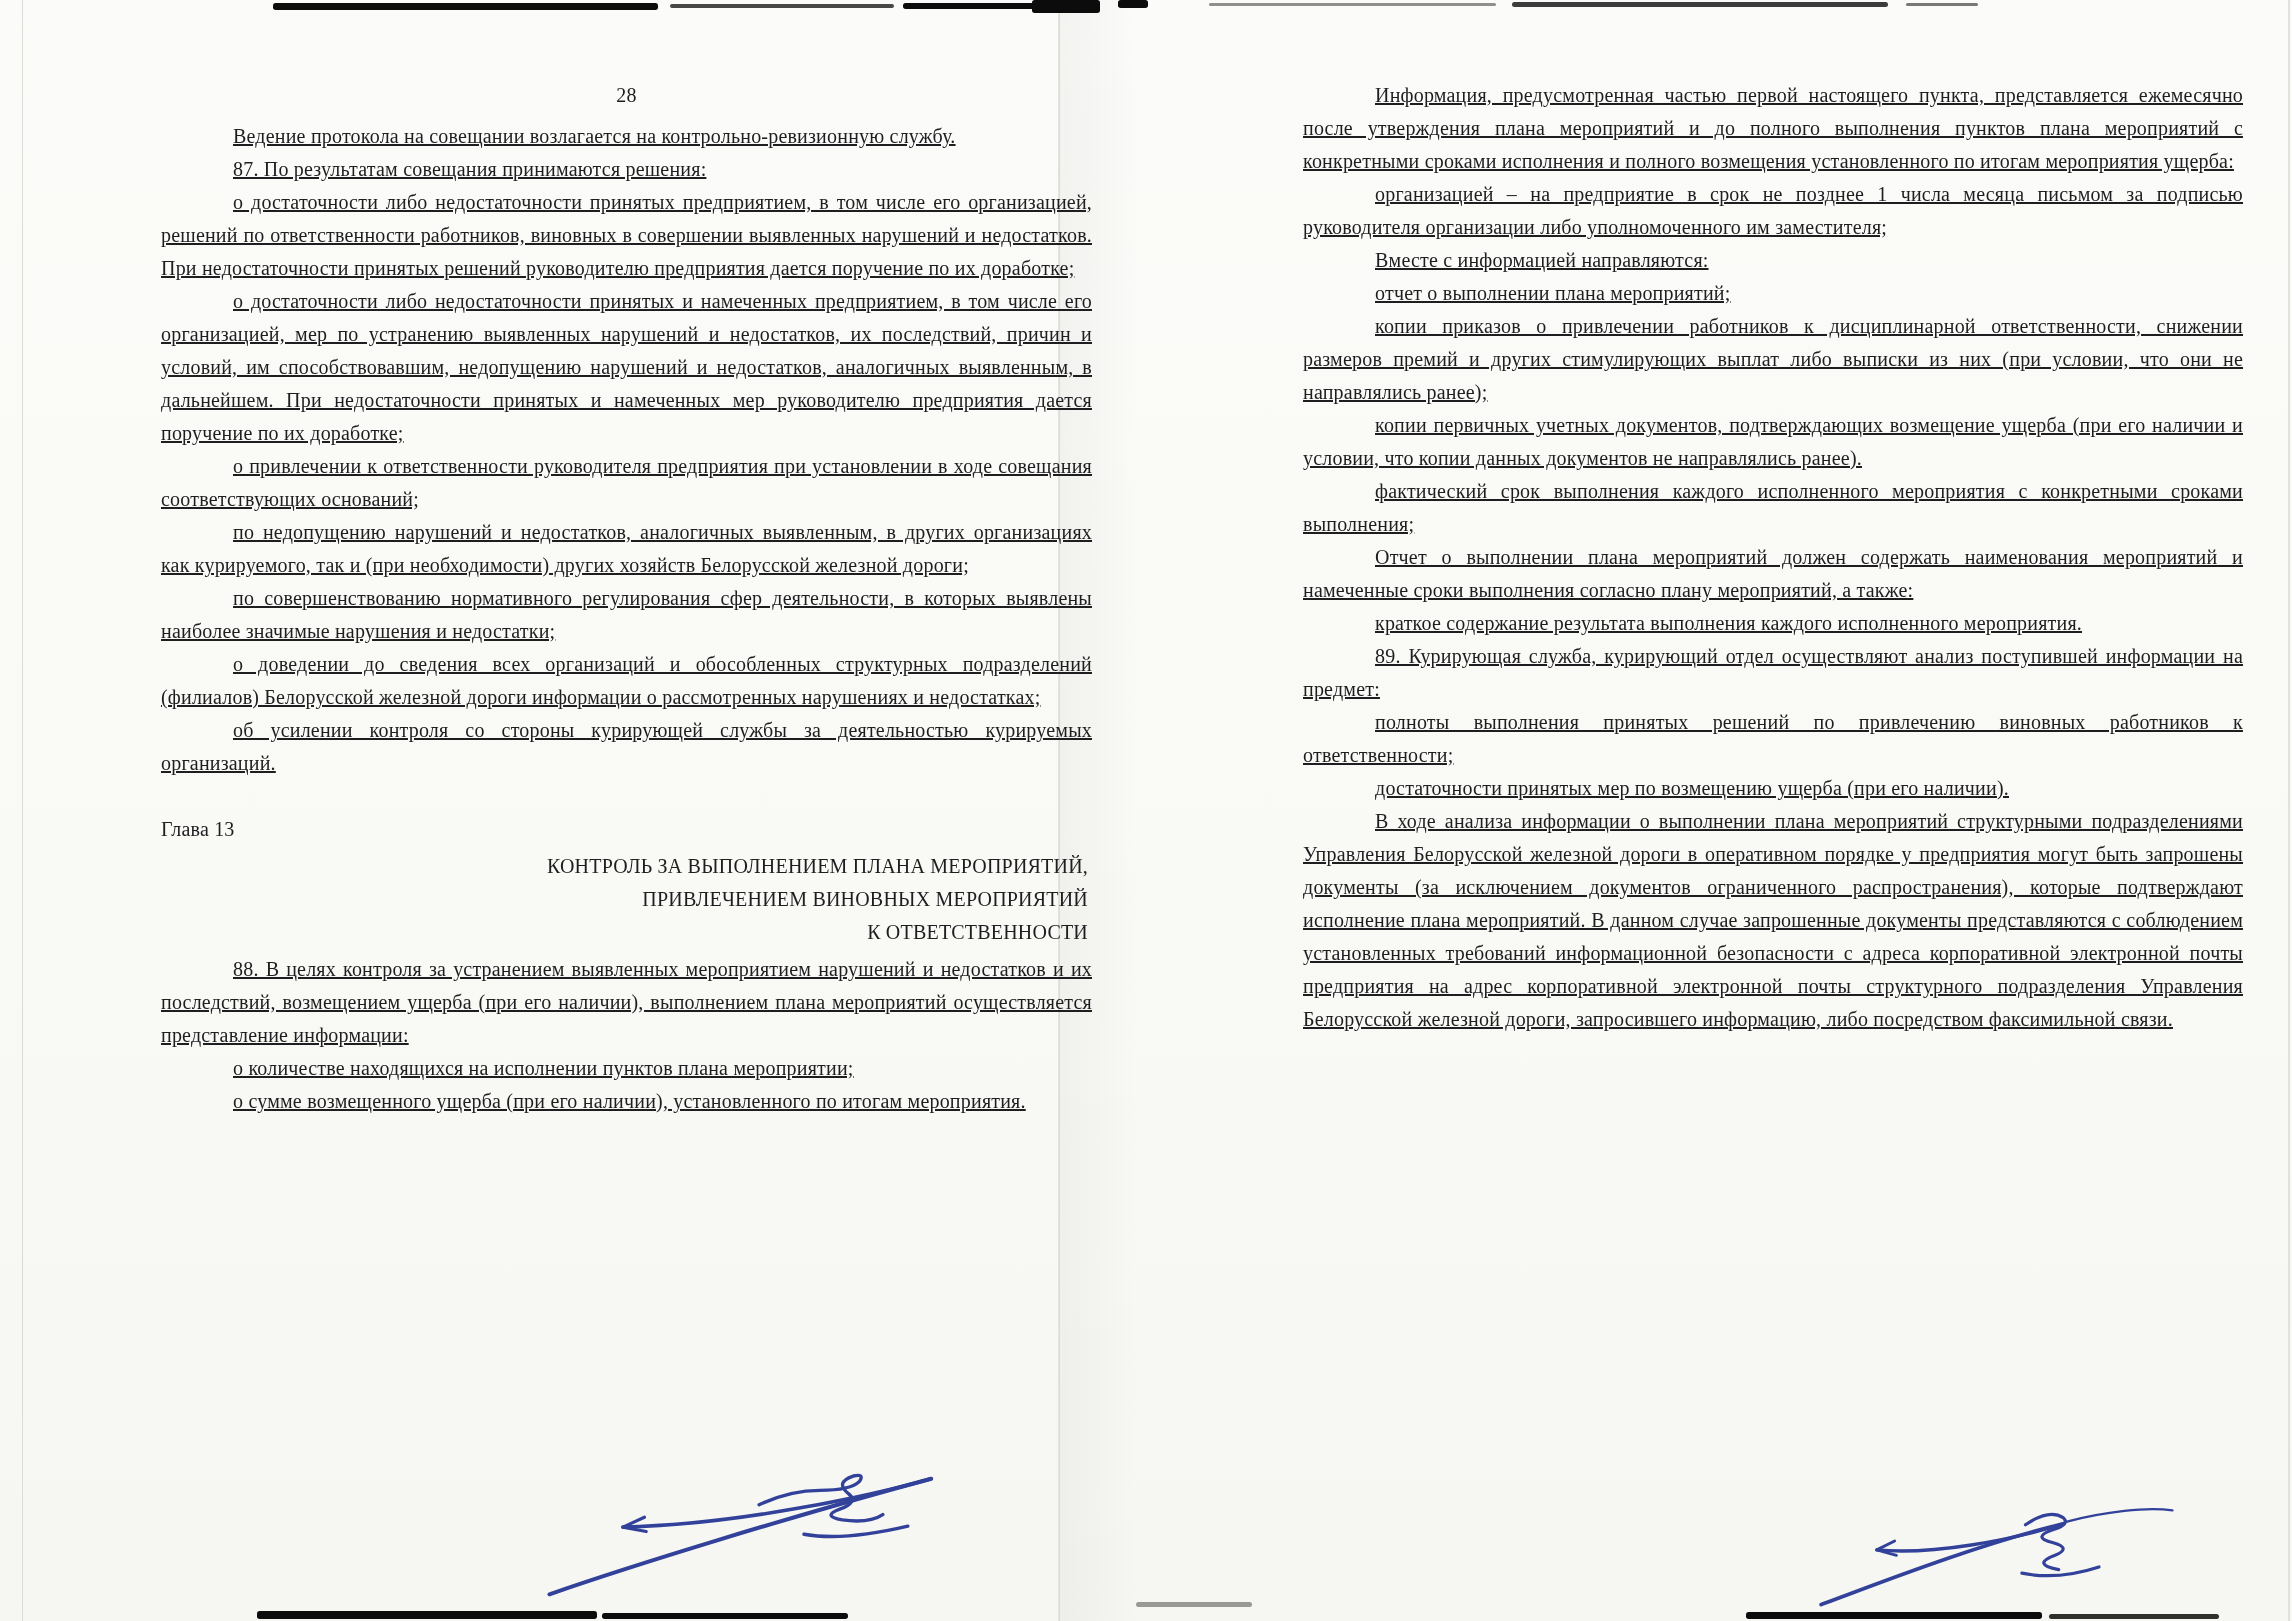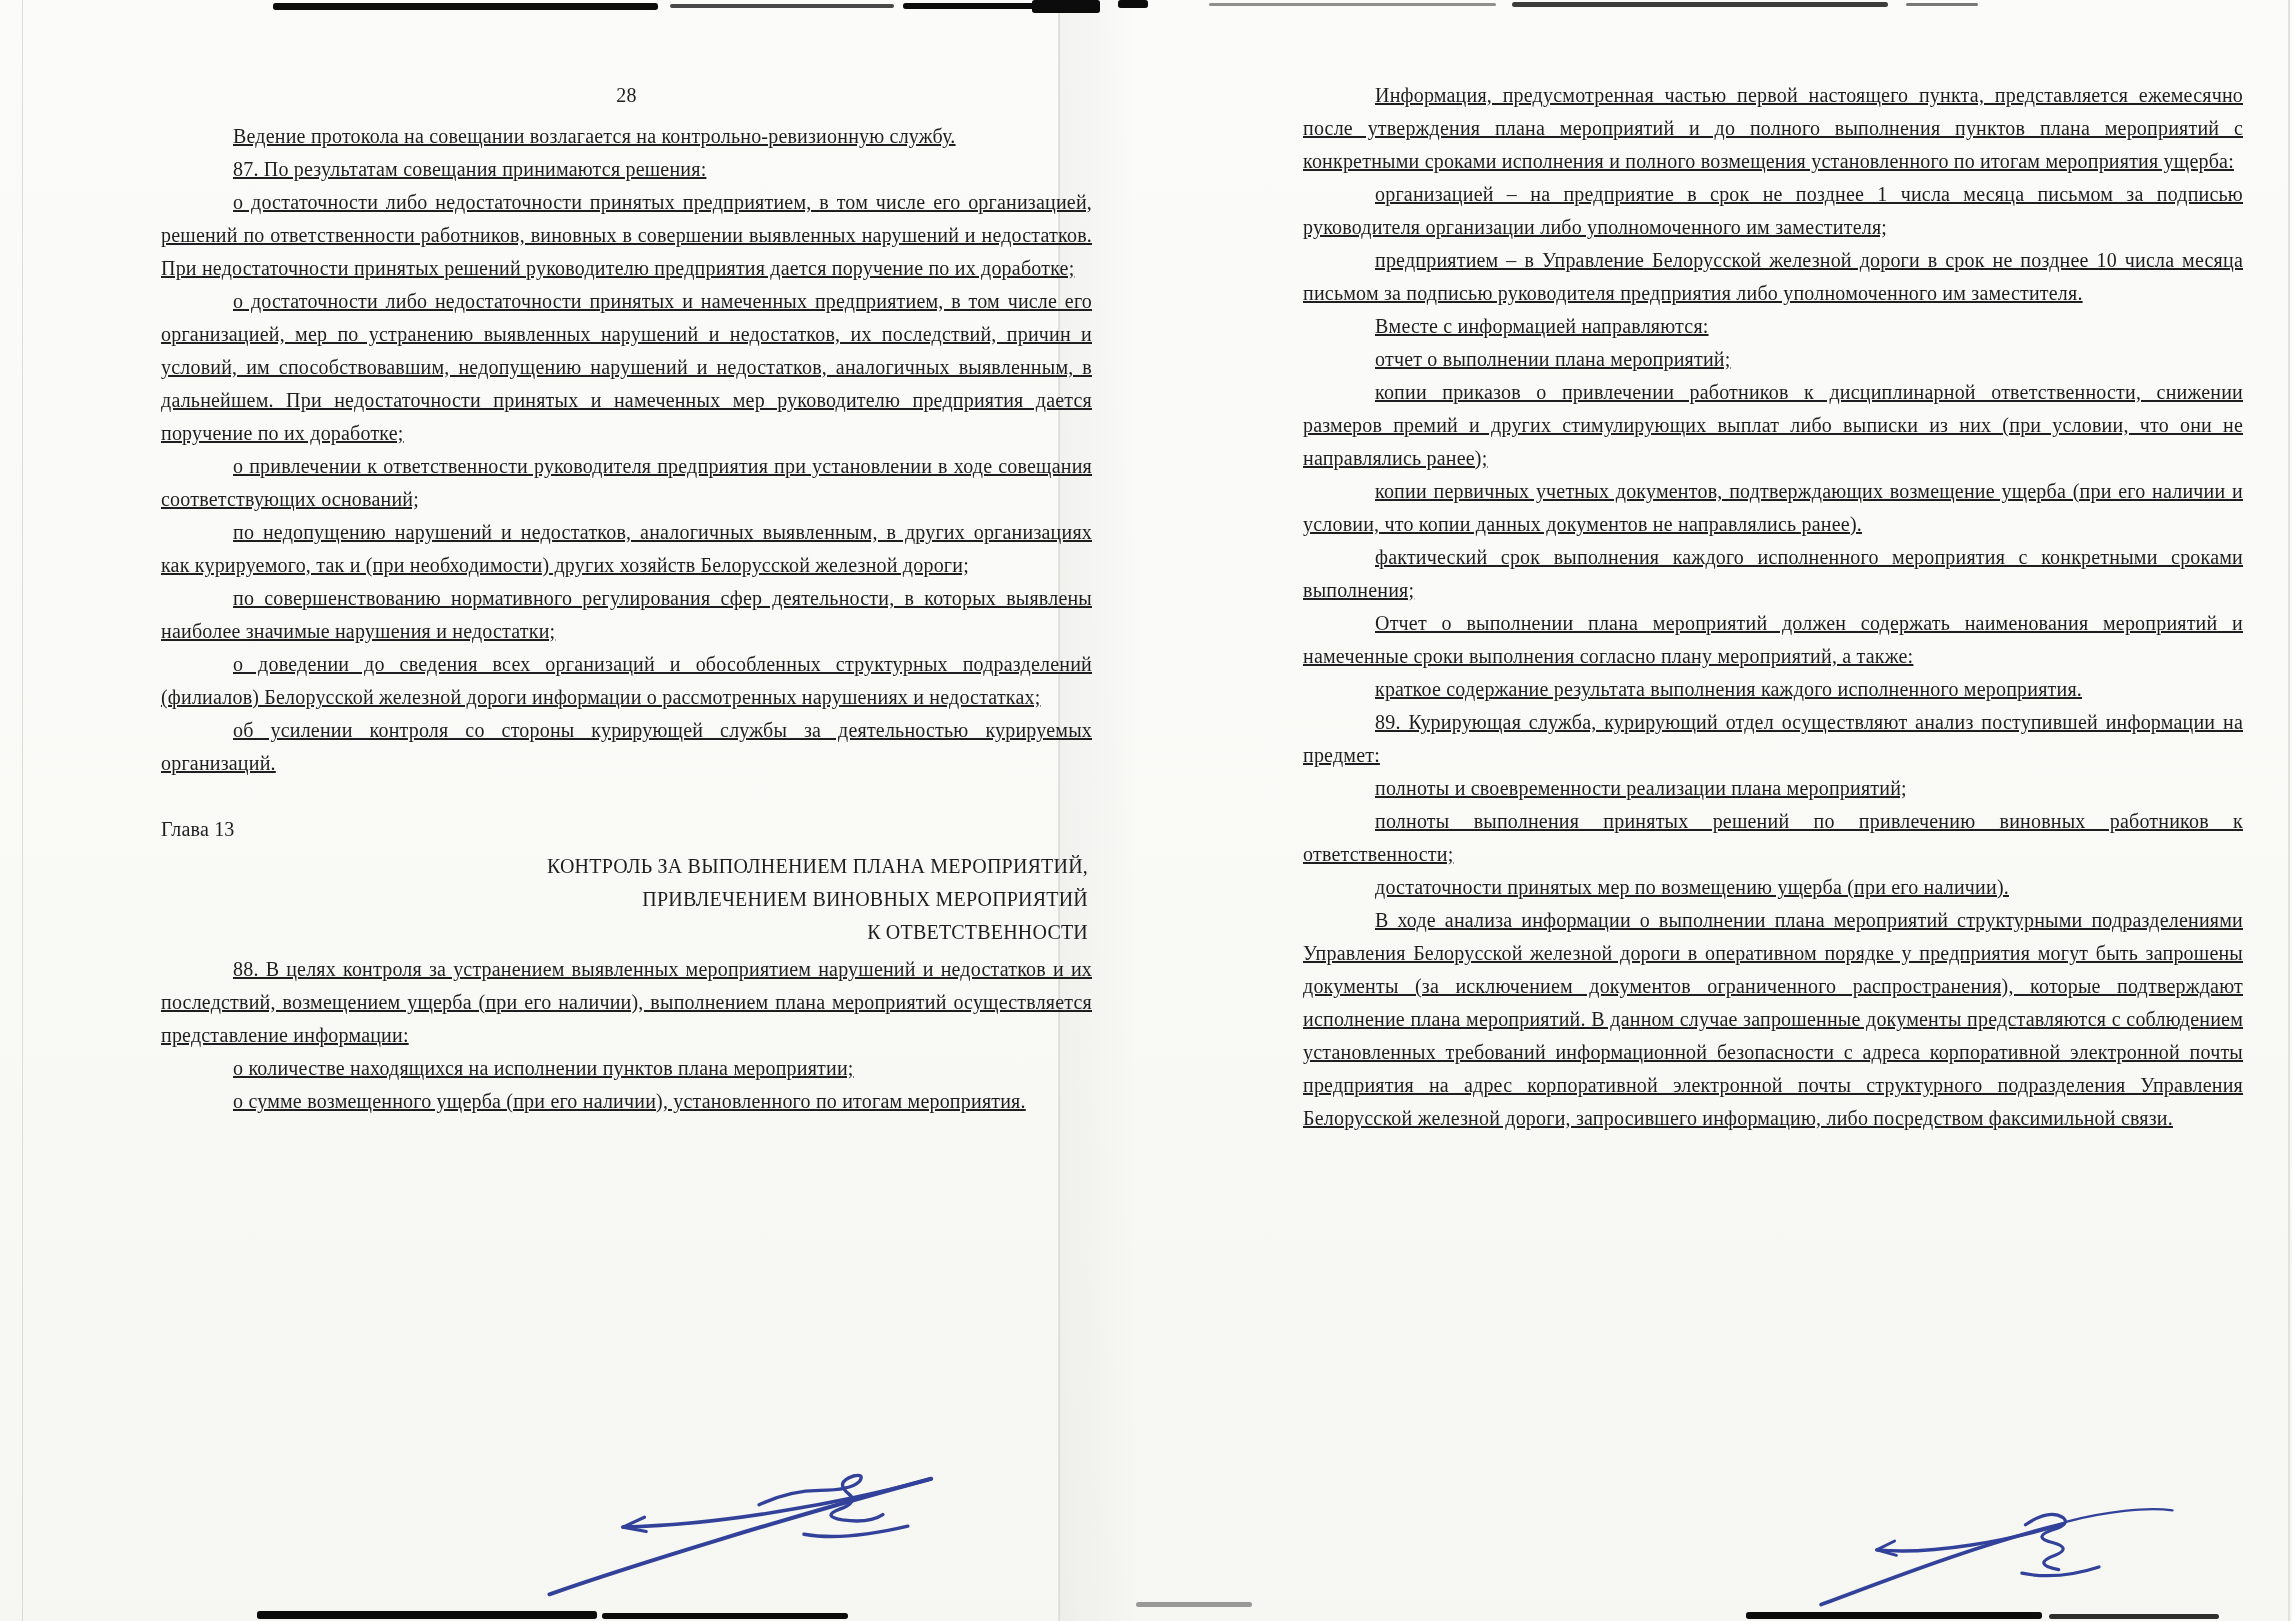--- a/index.html
+++ b/index.html
@@ -85,30 +85,28 @@
       <div>К ОТВЕТСТВЕННОСТИ</div>
     </div>
     <p class="para">88. В целях контроля за устранением выявленных мероприятием нарушений и недостатков и их последствий, возмещением ущерба (при его наличии), выполнением плана мероприятий осуществляется представление информации:</p>
     <p class="para">о количестве находящихся на исполнении пунктов плана мероприятии;</p>
     <p class="para">о сумме возмещенного ущерба (при его наличии), установленного по итогам мероприятия.</p>
   </div>
 
   <div class="page page-right">
     <p class="para">Информация, предусмотренная частью первой настоящего пункта, представляется ежемесячно после утверждения плана мероприятий и до полного выполнения пунктов плана мероприятий с конкретными сроками исполнения и полного возмещения установленного по итогам мероприятия ущерба:</p>
     <p class="para">организацией – на предприятие в срок не позднее 1 числа месяца письмом за подписью руководителя организации либо уполномоченного им заместителя;</p>
-    <p class="para">предприятием – в Управление Белорусской железной дороги в срок не позднее 10 числа месяца письмом за подписью руководителя предприятия либо уполномоченного им заместителя.</p>
     <p class="para">Вместе с информацией направляются:</p>
     <p class="para">отчет о выполнении плана мероприятий;</p>
     <p class="para">копии приказов о привлечении работников к дисциплинарной ответственности, снижении размеров премий и других стимулирующих выплат либо выписки из них (при условии, что они не направлялись ранее);</p>
     <p class="para">копии первичных учетных документов, подтверждающих возмещение ущерба (при его наличии и условии, что копии данных документов не направлялись ранее).</p>
     <p class="para">фактический срок выполнения каждого исполненного мероприятия с конкретными сроками выполнения;</p>
     <p class="para">Отчет о выполнении плана мероприятий должен содержать наименования мероприятий и намеченные сроки выполнения согласно плану мероприятий, а также:</p>
     <p class="para">краткое содержание результата выполнения каждого исполненного мероприятия.</p>
     <p class="para">89. Курирующая служба, курирующий отдел осуществляют анализ поступившей информации на предмет:</p>
-    <p class="para">полноты и своевременности реализации плана мероприятий;</p>
     <p class="para">полноты выполнения принятых решений по привлечению виновных работников к ответственности;</p>
     <p class="para">достаточности принятых мер по возмещению ущерба (при его наличии).</p>
     <p class="para">В ходе анализа информации о выполнении плана мероприятий структурными подразделениями Управления Белорусской железной дороги в оперативном порядке у предприятия могут быть запрошены документы (за исключением документов ограниченного распространения), которые подтверждают исполнение плана мероприятий. В данном случае запрошенные документы представляются с соблюдением установленных требований информационной безопасности с адреса корпоративной электронной почты предприятия на адрес корпоративной электронной почты структурного подразделения Управления Белорусской железной дороги, запросившего информацию, либо посредством факсимильной связи.</p>
   </div>
 
   <svg class="sig" style="left:519px; top:1458px;" width="448" height="157" viewBox="0 0 500 175">
     <g fill="none" stroke="#32419a" stroke-width="4" stroke-linecap="round">
       <path d="M 34 152 C 120 122, 300 66, 460 23" stroke-width="4.5"></path>
       <path d="M 460 23 C 400 40, 250 74, 116 77"></path>
       <path d="M 116 77 l 24 -11 M 116 77 l 26 5" stroke-width="3.5"></path>

